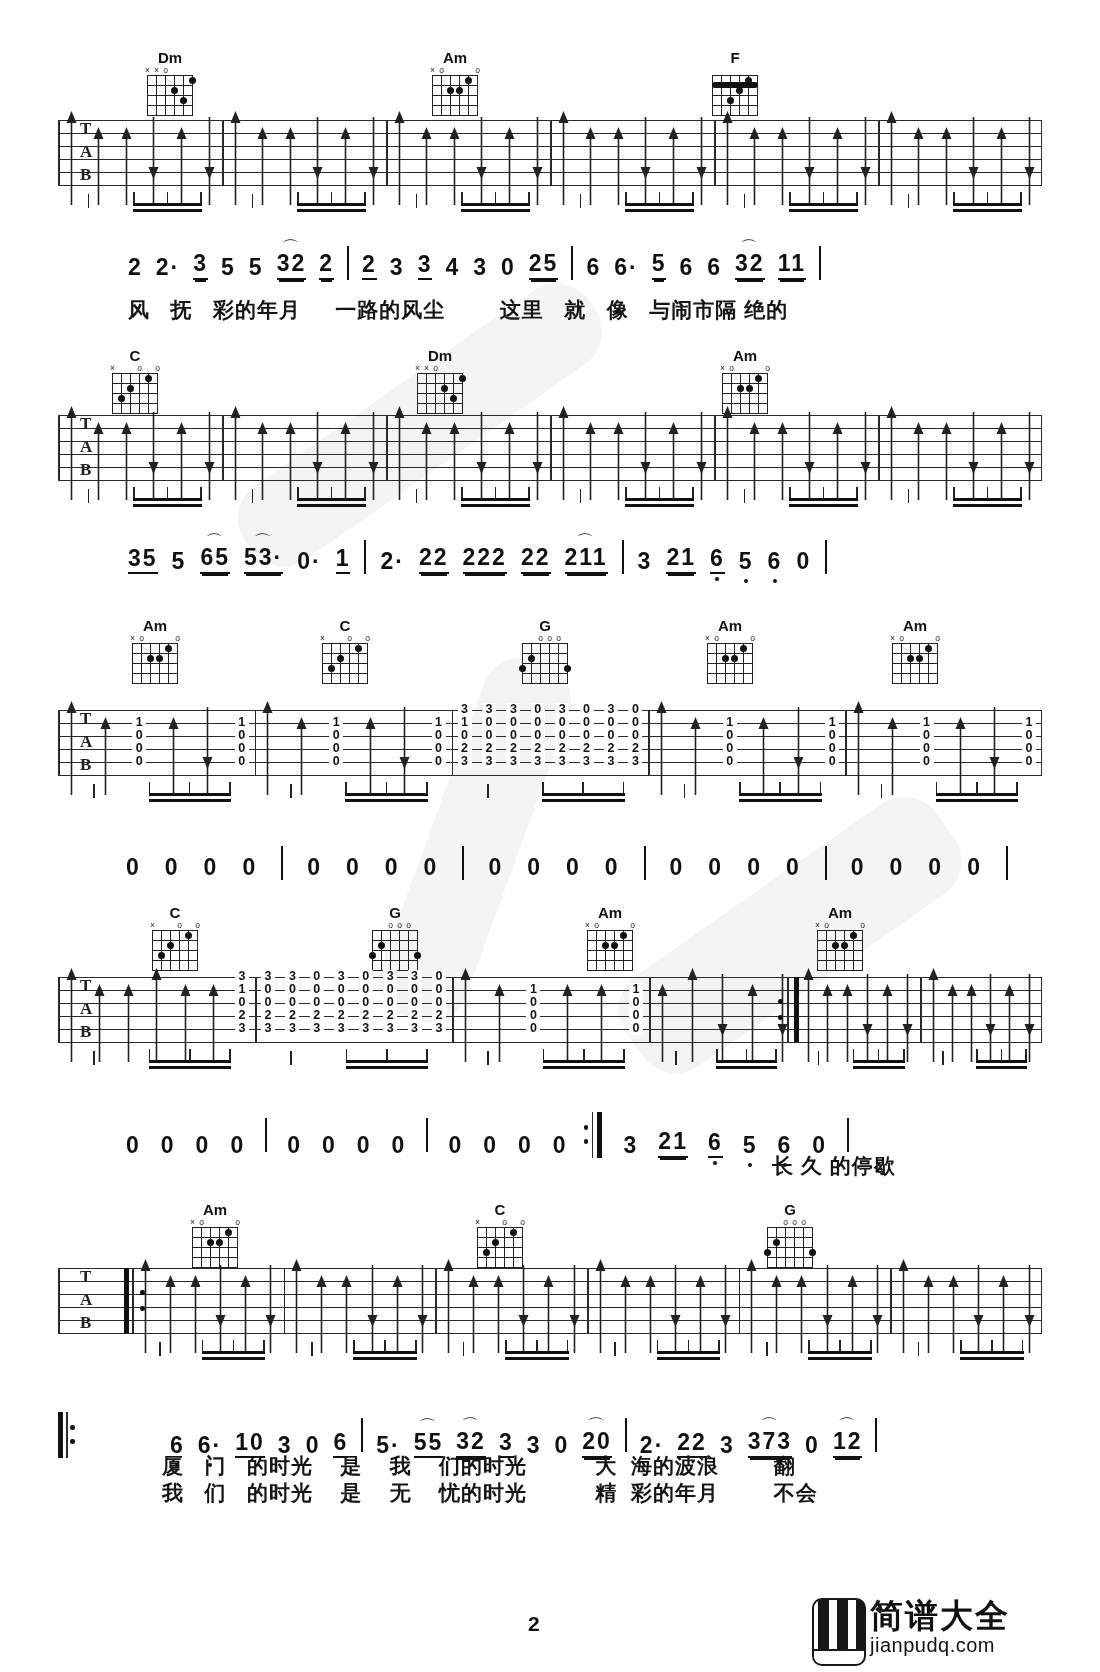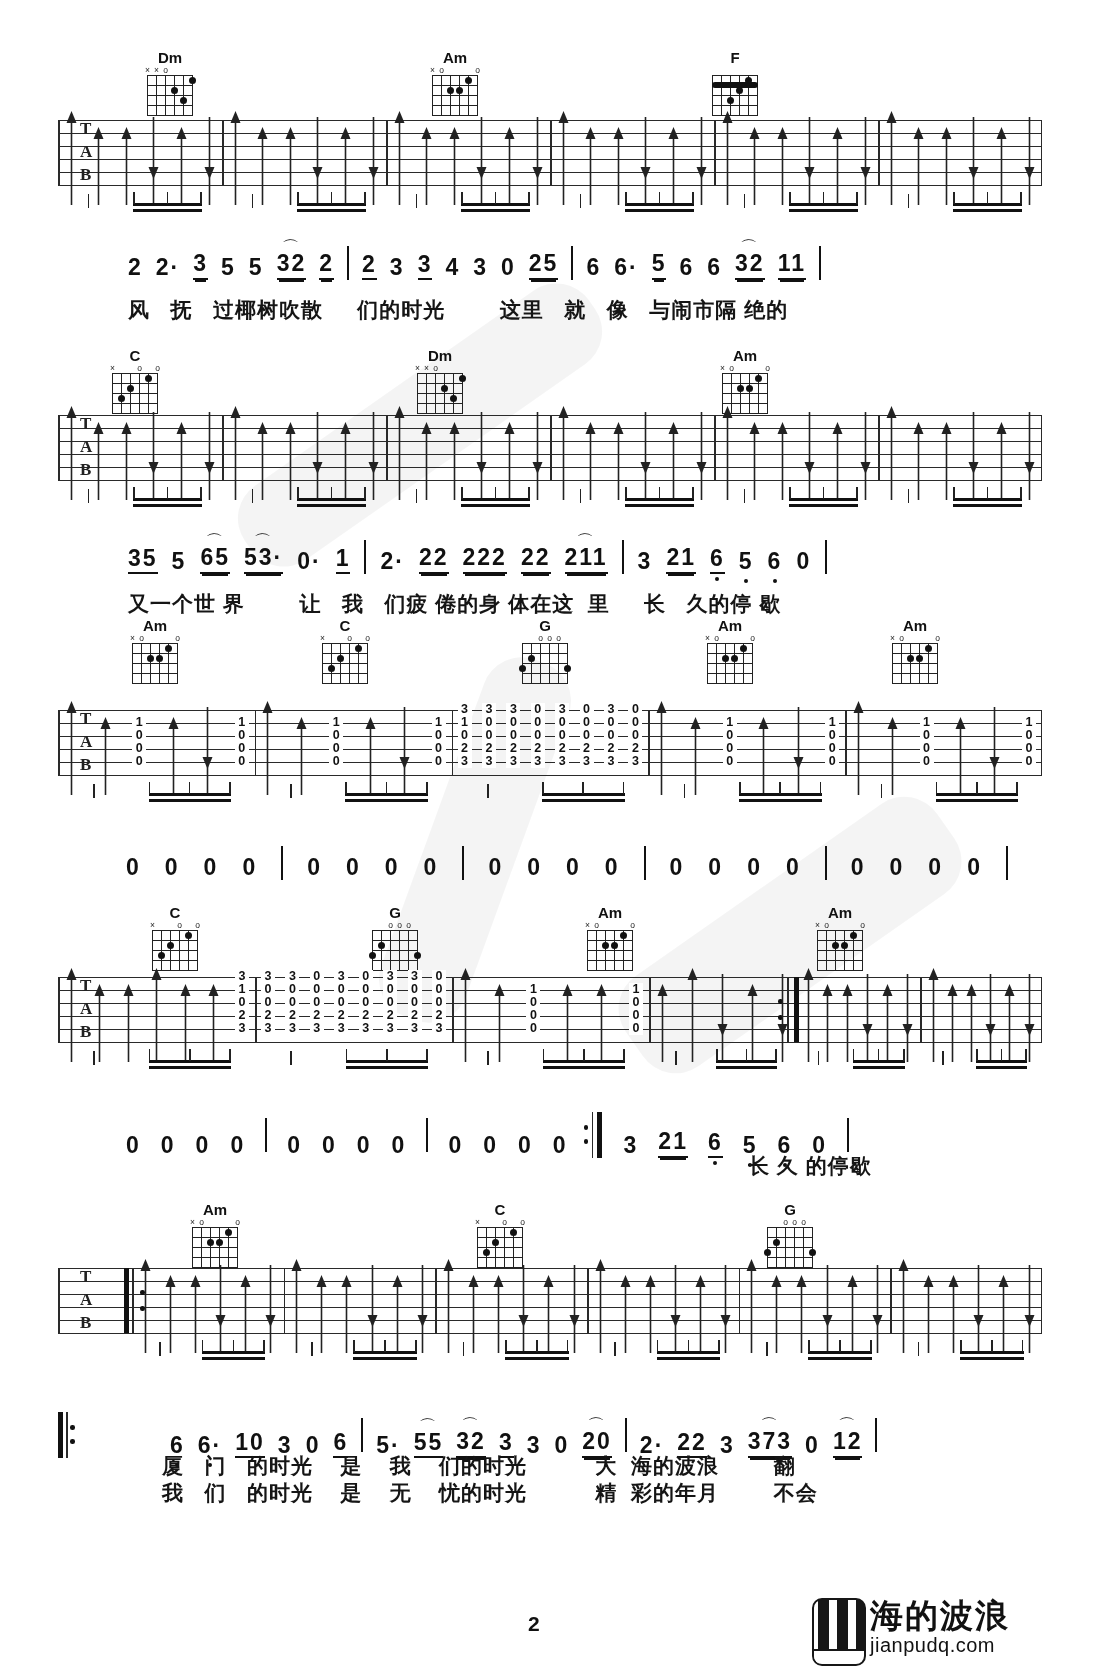--- a/index.html
+++ b/index.html
@@ -61,21 +61,21 @@
 <div id="sheet">
   <div class="wm" style="left:210px;top:380px;width:420px;height:90px;"></div>
   <div class="wm" style="left:430px;top:650px;width:90px;height:380px;transform:rotate(20deg);"></div>
   <div class="wm" style="left:600px;top:880px;width:380px;height:110px;"></div>
 
   <div class="page-num">2</div>
 
   <div class="brand">
     <div class="piano-icon"></div>
     <div class="brand-text">
-      <div class="brand-name">海的波浪</div>
+      <div class="brand-name">简谱大全</div>
       <div class="brand-domain">jianpudq.com</div>
     </div>
   </div>
 <div class="chord" style="left: 142px; top: 50px;">
       <div class="cname">Dm</div>
       <div class="markers">
         <i style="left: -4px;">×</i>
         <i style="left: 5px;">×</i>
         <i style="left: 14px;">o</i>
         <i style="left: 23px;"></i>
@@ -369,21 +369,21 @@
       <div class="jp-bar"></div>
       <span class="jp">6</span>
       <span class="jp">6·</span>
       <span class="jp u2">5</span>
       <span class="jp">6</span>
       <span class="jp">6</span>
       <span class="jp u2 tie">32</span>
       <span class="jp u2">11</span>
       <div class="jp-bar"></div>
     </div>
-    <div class="lyric" style="left: 128px; top: 296px;">风   抚   过椰树吹散     们的时光        这里   就   像   与闹市隔 绝的</div>
+    <div class="lyric" style="left: 128px; top: 296px;">风   抚   彩的年月     一路的风尘        这里   就   像   与闹市隔 绝的</div>
     <div class="chord" style="left: 107px; top: 348px;">
       <div class="cname">C</div>
       <div class="markers">
         <i style="left: -4px;">×</i>
         <i style="left: 5px;"></i>
         <i style="left: 14px;"></i>
         <i style="left: 23px;">o</i>
         <i style="left: 32px;"></i>
         <i style="left: 41px;">o</i>
       </div>
@@ -669,21 +669,20 @@
       <span class="jp u2 tie">211</span>
       <div class="jp-bar"></div>
       <span class="jp">3</span>
       <span class="jp u2">21</span>
       <span class="jp u1 low">6</span>
       <span class="jp low">5</span>
       <span class="jp low">6</span>
       <span class="jp">0</span>
       <div class="jp-bar"></div>
     </div>
-    <div class="lyric" style="left: 128px; top: 590px;">又一个世 界        让   我   们疲 倦的身 体在这  里     长   久的停 歇</div>
     <div class="chord" style="left: 127px; top: 618px;">
       <div class="cname">Am</div>
       <div class="markers">
         <i style="left: -4px;">×</i>
         <i style="left: 5px;">o</i>
         <i style="left: 14px;"></i>
         <i style="left: 23px;"></i>
         <i style="left: 32px;"></i>
         <i style="left: 41px;">o</i>
       </div>
@@ -1421,21 +1420,21 @@
         <div class="rptdot" style="left: -4px; top: 27px;"></div>
       </div>
       <span class="jp">3</span>
       <span class="jp u2">21</span>
       <span class="jp u1 low">6</span>
       <span class="jp low">5</span>
       <span class="jp low">6</span>
       <span class="jp">0</span>
       <div class="jp-bar"></div>
     </div>
-    <div class="lyric" style="left: 748px; top: 1152px;">长 久 的停歇</div>
+    <div class="lyric" style="left: 772px; top: 1152px;">长 久 的停歇</div>
     <div class="chord" style="left: 187px; top: 1202px;">
       <div class="cname">Am</div>
       <div class="markers">
         <i style="left: -4px;">×</i>
         <i style="left: 5px;">o</i>
         <i style="left: 14px;"></i>
         <i style="left: 23px;"></i>
         <i style="left: 32px;"></i>
         <i style="left: 41px;">o</i>
       </div>

